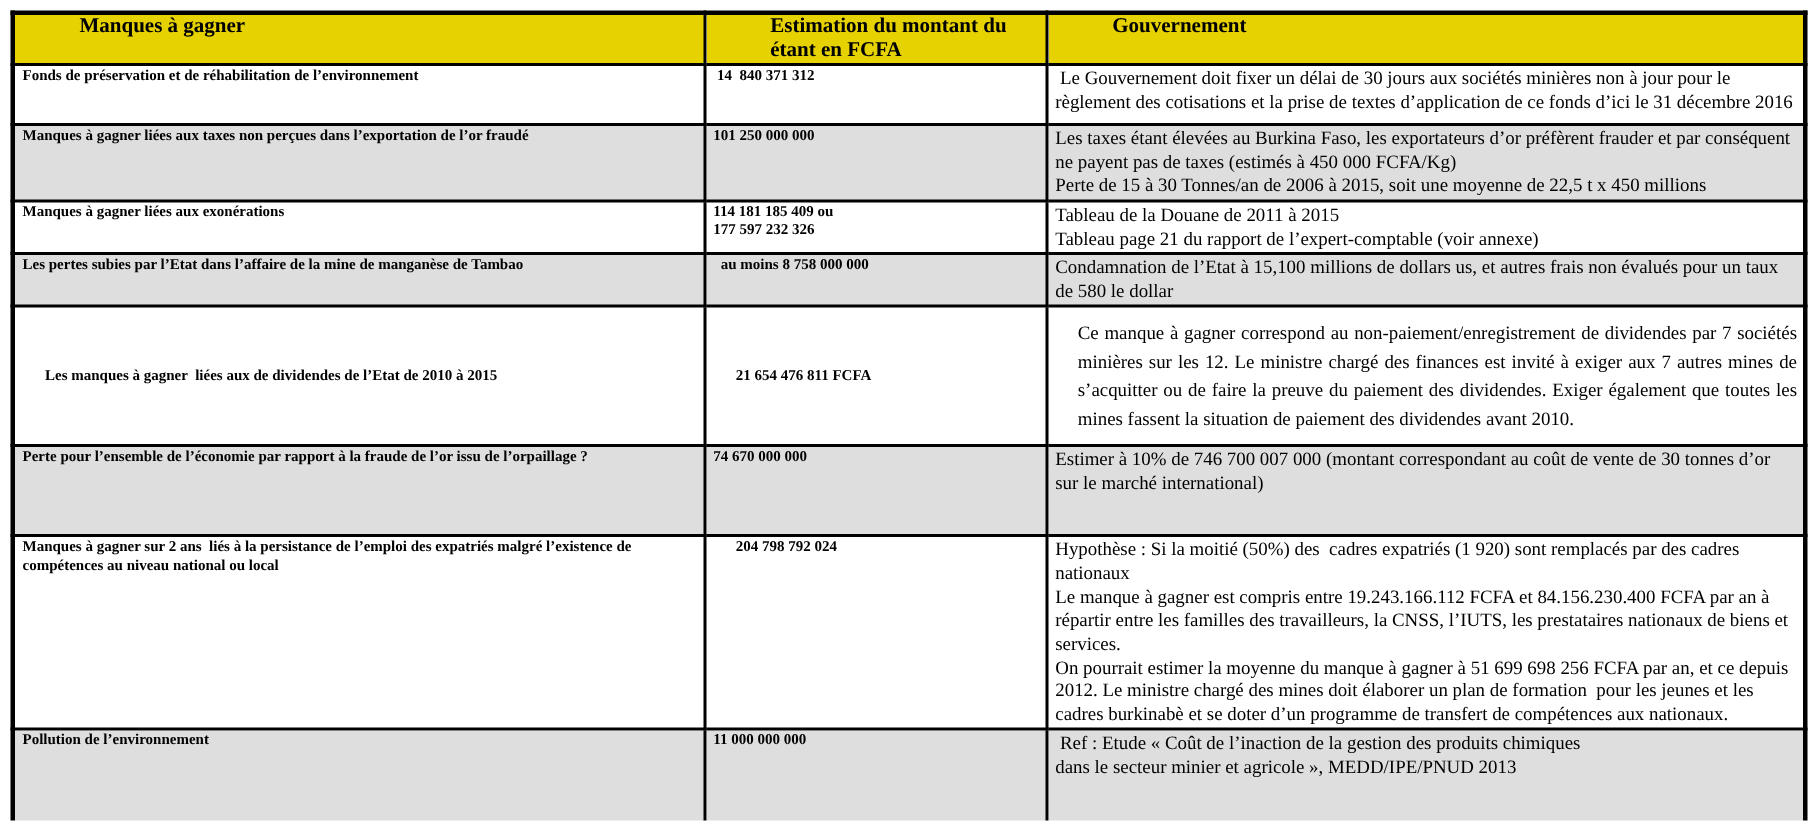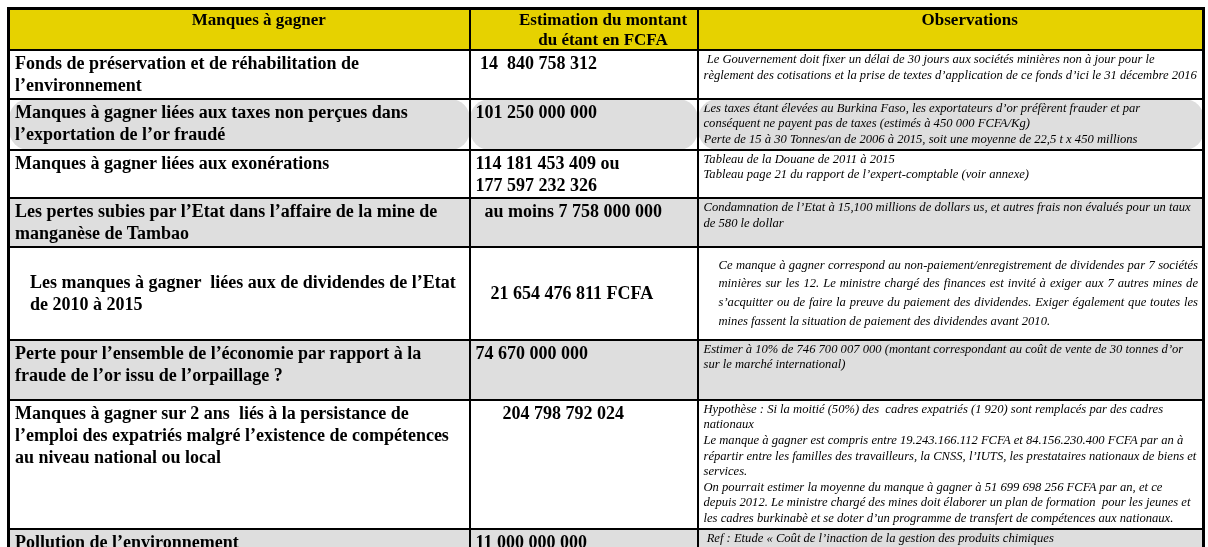--- a/index.html
+++ b/index.html
@@ -22,45 +22,45 @@
     margin:7px 0 0 7px;
     border:3px solid var(--border);
   }
   col.c1{width:461px;}
   col.c2{width:228px;}
   col.c3{width:506px;}
   th,td{
     border:2px solid var(--border);
     vertical-align:top;
     padding:1px 4px 1px 5px;
-    font-size:18px;
+    font-size:10px;
     line-height:1.24;
     white-space:pre-wrap;
     overflow:hidden;
     word-wrap:break-word;
   }
   thead th{
     background:var(--header-bg);
-    text-align:center;
+    text-align:left;
     font-weight:bold;
-    font-size:17px;
+    font-size:14px;
     height:13px;
     padding-top:0;
     padding-bottom:0;
     line-height:1.15;
     padding-left:43px;
   }
   td.item,td.amount{font-weight:bold;}
-  td.obs{font-size:12.6px;font-style:italic;}
+  td.obs{font-size:12.6px;}
   
   tbody tr:nth-child(even) td{background:var(--stripe-bg);}
   tbody tr:nth-child(odd) td{background:#ffffff;}
   
   tbody tr:nth-child(1) td{height:36px;}
-  tbody tr:nth-child(2) td{height:41px;border-radius:20px;}
+  tbody tr:nth-child(2) td{height:41px;}
   tbody tr:nth-child(3) td{height:26px;}
   tbody tr:nth-child(4) td{height:27px;}
   tbody tr:nth-child(5) td{height:89px;vertical-align:middle;padding-left:20px;}
   tbody tr:nth-child(5) td.obs{text-align:justify;line-height:1.5;}
   tbody tr:nth-child(6) td{height:56px;}
   tbody tr:nth-child(7) td{height:25px;}
   tbody tr:nth-child(8) td{height:122px;}
   tbody tr:nth-child(9) td{height:39px;vertical-align:middle;}
   tbody tr:nth-child(10) td{height:20px;}
 </style>
@@ -70,48 +70,48 @@
 <table class="doc-table">
   <colgroup>
     <col class="c1">
     <col class="c2">
     <col class="c3">
   </colgroup>
   <thead>
     <tr>
       <th>Manques à gagner</th>
       <th>Estimation du montant du étant en FCFA</th>
-      <th>Observations</th>
+      <th>Gouvernement</th>
     </tr>
   </thead>
   <tbody id="table-body">
   <tr>
     <td class="item">Fonds de préservation et de réhabilitation de l’environnement</td>
-    <td class="amount"> 14  840 758 312</td>
+    <td class="amount"> 14  840 371 312</td>
     <td class="obs"> Le Gouvernement doit fixer un délai de 30 jours aux sociétés minières non à jour pour le règlement des cotisations et la prise de textes d’application de ce fonds d’ici le 31 décembre 2016</td>
   </tr>
 
   <tr>
     <td class="item">Manques à gagner liées aux taxes non perçues dans l’exportation de l’or fraudé</td>
     <td class="amount">101 250 000 000</td>
     <td class="obs">Les taxes étant élevées au Burkina Faso, les exportateurs d’or préfèrent frauder et par conséquent ne payent pas de taxes (estimés à 450 000 FCFA/Kg)
 Perte de 15 à 30 Tonnes/an de 2006 à 2015, soit une moyenne de 22,5 t x 450 millions</td>
   </tr>
 
   <tr>
     <td class="item">Manques à gagner liées aux exonérations</td>
-    <td class="amount">114 181 453 409 ou
+    <td class="amount">114 181 185 409 ou
 177 597 232 326</td>
     <td class="obs">Tableau de la Douane de 2011 à 2015
 Tableau page 21 du rapport de l’expert-comptable (voir annexe)</td>
   </tr>
 
   <tr>
     <td class="item">Les pertes subies par l’Etat dans l’affaire de la mine de manganèse de Tambao</td>
-    <td class="amount">  au moins 7 758 000 000</td>
+    <td class="amount">  au moins 8 758 000 000</td>
     <td class="obs">Condamnation de l’Etat à 15,100 millions de dollars us, et autres frais non évalués pour un taux de 580 le dollar</td>
   </tr>
 
   <tr>
     <td class="item">Les manques à gagner  liées aux de dividendes de l’Etat de 2010 à 2015</td>
     <td class="amount">21 654 476 811 FCFA</td>
     <td class="obs">Ce manque à gagner correspond au non-paiement/enregistrement de dividendes par 7 sociétés minières sur les 12. Le ministre chargé des finances est invité à exiger aux 7 autres mines de s’acquitter ou de faire la preuve du paiement des dividendes. Exiger également que toutes les mines fassent la situation de paiement des dividendes avant 2010.</td>
   </tr>
 
 

